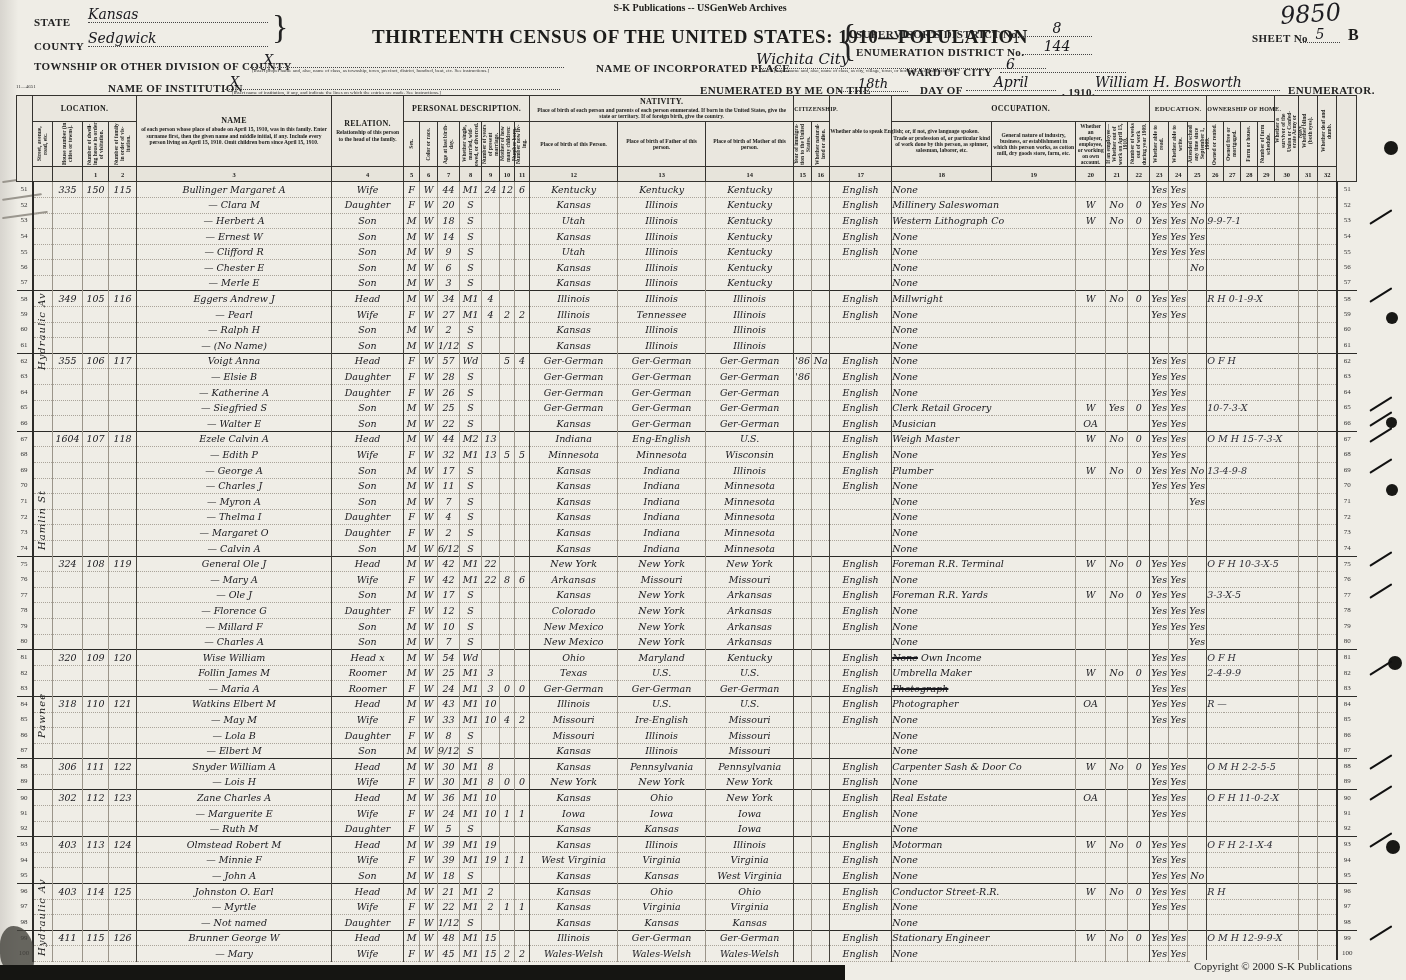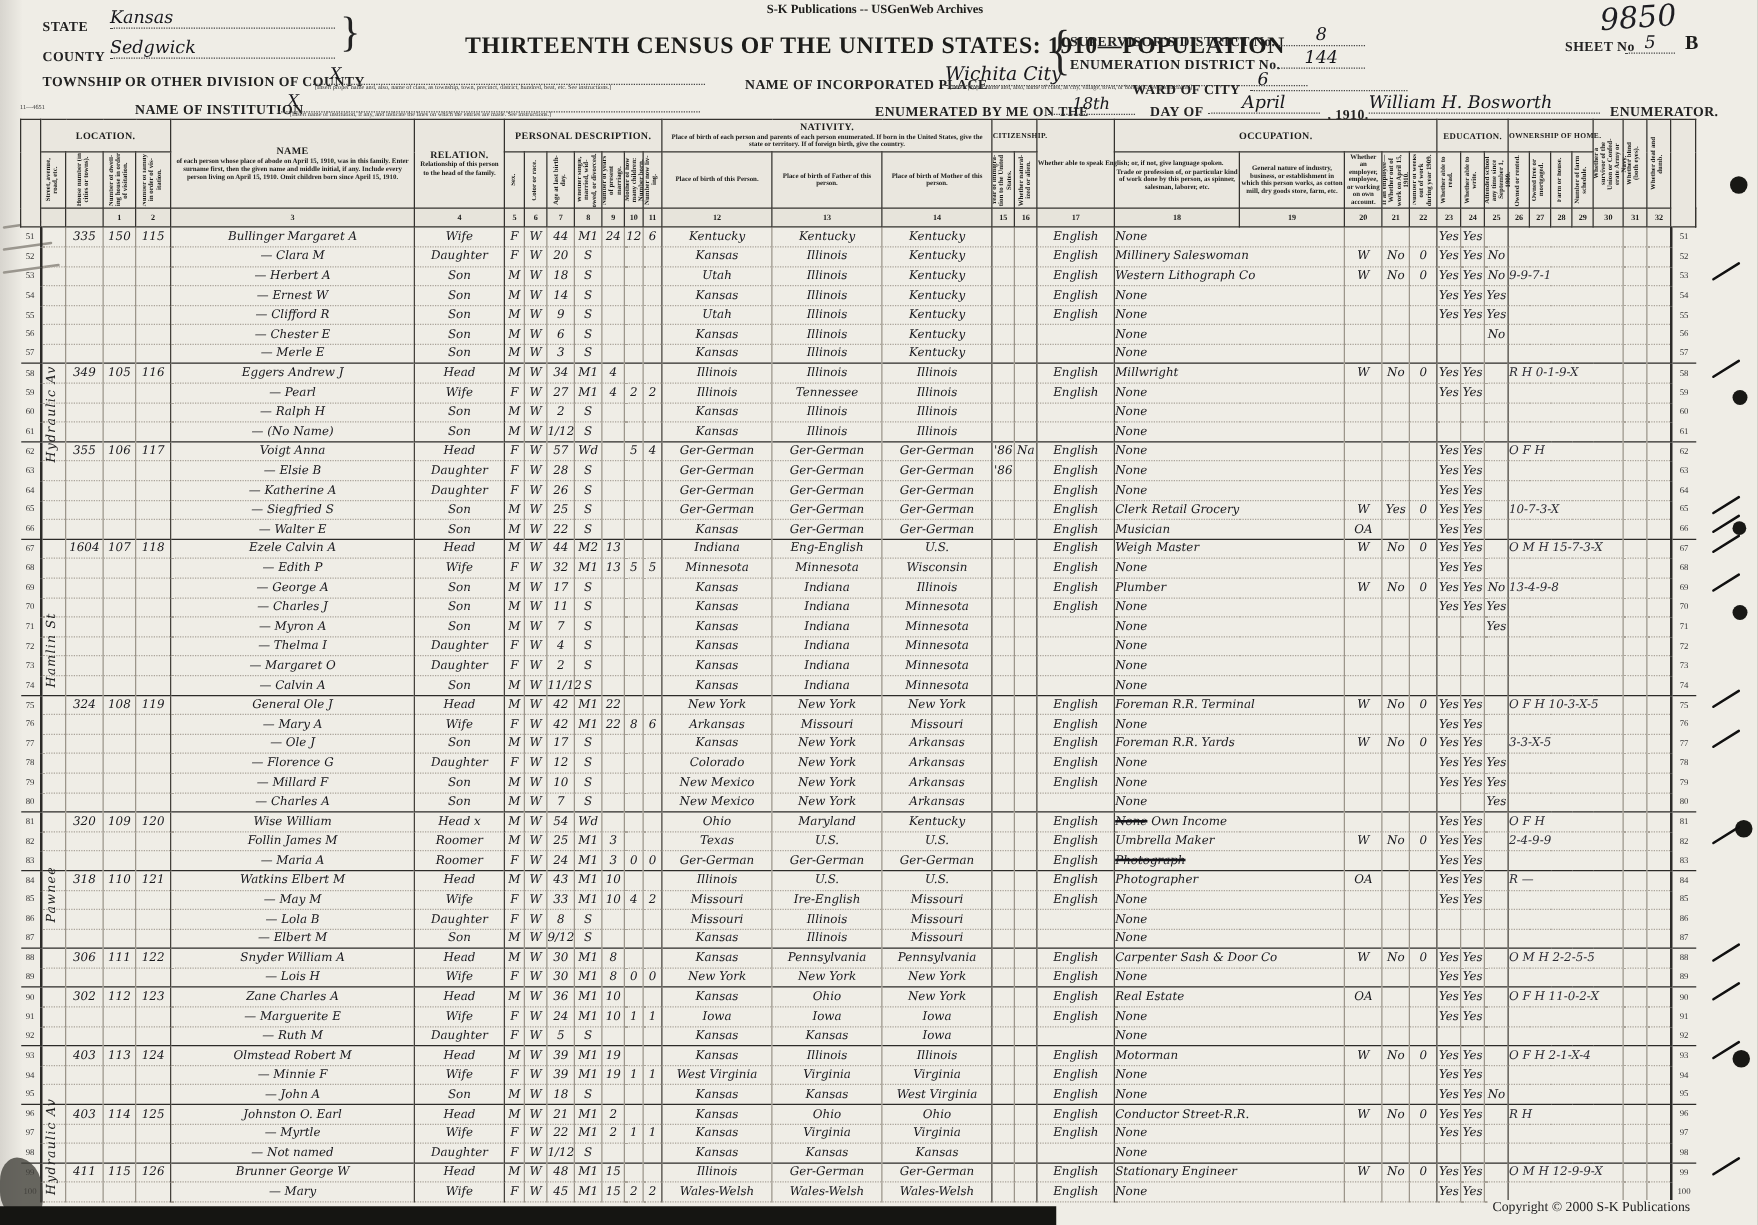--- a/index.html
+++ b/index.html
@@ -1060,21 +1060,21 @@
         <tr>
           <td class="num">74</td>
           <td class=""></td>
           <td class="hw"></td>
           <td class="hw"></td>
           <td class="hw b2"></td>
           <td class="hw name b2 mem">— Calvin A</td>
           <td class="hw b2r b2">Son</td>
           <td class="hw">M</td>
           <td class="hw">W</td>
-          <td class="hw">11/12</td>
+          <td class="hw">6/12</td>
           <td class="hw">S</td>
           <td class="hw"></td>
           <td class="hw"></td>
           <td class="hw b2c b2"></td>
           <td class="hw">Kansas</td>
           <td class="hw">Indiana</td>
           <td class="hw b2c b2">Minnesota</td>
           <td class="hw"></td>
           <td class="hw b2c b2"></td>
           <td class="hw b2c b2"></td>

